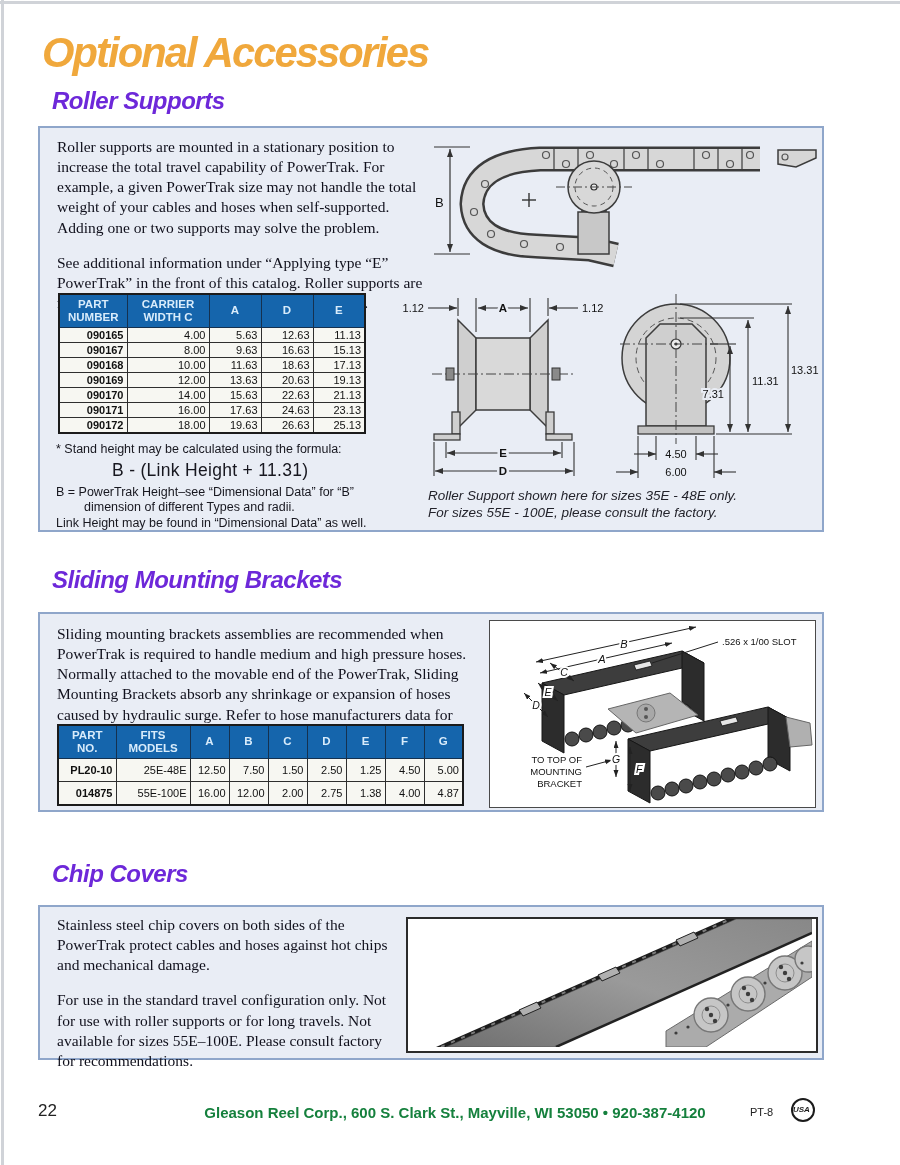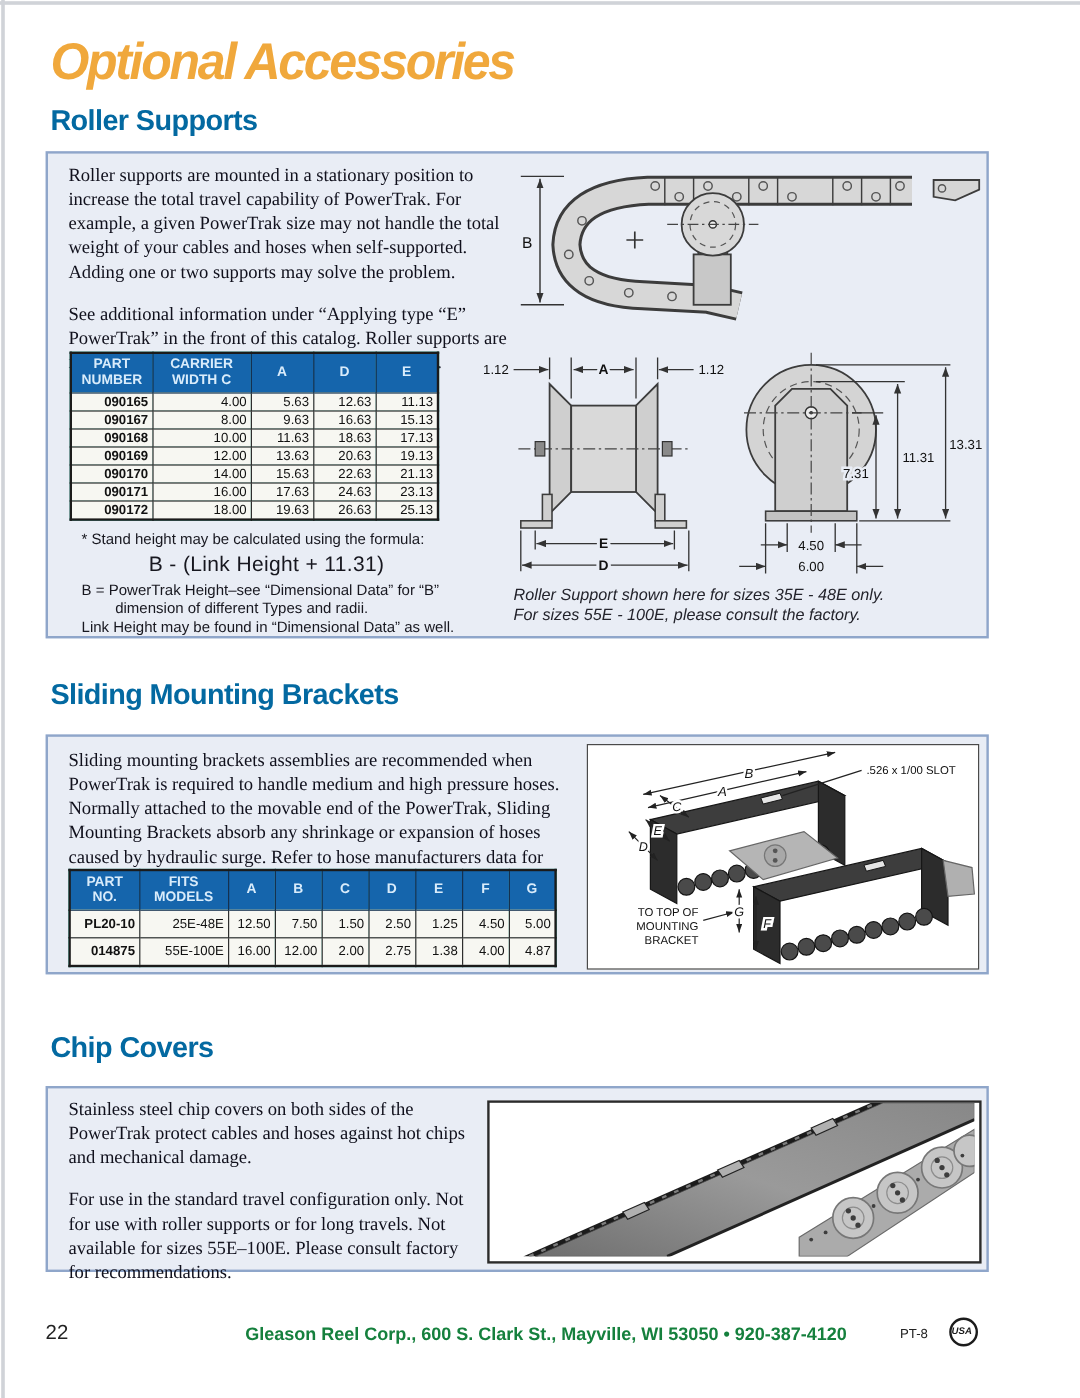--- a/index.html
+++ b/index.html
@@ -3,37 +3,37 @@
 <meta charset="utf-8">
 <style>
   html,body{margin:0;padding:0;background:#ffffff;}
   .page{position:relative;width:900px;height:1165px;background:#fff;overflow:hidden;
         font-family:"Liberation Sans",sans-serif;color:#15151f;}
   .edge-l{position:absolute;left:1px;top:0;width:3px;height:1165px;background:#d0d3d8;}
   .edge-t{position:absolute;left:0;top:1px;width:900px;height:3px;background:#d0d3d8;}
 
   .h1{position:absolute;left:42px;top:28px;font-size:43px;font-weight:bold;font-style:italic;
       color:#F0A83C;letter-spacing:-2px;transform:scaleX(.97);transform-origin:left;white-space:nowrap;}
-  .h2{position:absolute;left:42px;font-size:24px;font-weight:bold;
-      color:#0369a1;letter-spacing:-.5px;white-space:nowrap;}
+  .h2{position:absolute;left:52px;font-size:24px;font-weight:bold;font-style:italic;
+      color:#6d28d9;letter-spacing:-.5px;white-space:nowrap;}
 
   .panel{position:absolute;left:38px;width:786px;background:#E9EDF5;border:2px solid #8FA6CA;box-sizing:border-box;}
   .body-text{position:absolute;font-family:"Liberation Serif",serif;font-size:15.5px;line-height:1.3;color:#10101c;}
   .body-text p{margin:0 0 15px 0;}
 
-  table.dt{position:absolute;border-collapse:collapse;border:2px solid #1b1b1b;background:#5eead4;}
+  table.dt{position:absolute;border-collapse:collapse;border:2px solid #1b1b1b;background:#d946ef;}
   table.dt th{background:#1565AC;color:#D9ECFB;font-weight:bold;font-size:11.5px;line-height:1.12;
               border:1px solid #15314f;padding:3px 2px;text-align:center;}
   table.dt td{border:1px solid #2e2e2e;font-size:11px;text-align:right;background:#F7F7F2;
               padding:0 3px;color:#111;}
   .t1 td{height:14px;}
   .t2 td{height:22px;}
   td.part{font-weight:bold;}
 
-  .notes{position:absolute;left:28px;top:314px;width:365px;font-size:12.5px;color:#17171f;line-height:1.25;}
+  .notes{position:absolute;left:16px;top:314px;width:365px;font-size:12.5px;color:#17171f;line-height:1.25;}
   .notes .formula{font-size:17.5px;margin:2px 0 3px 56px;letter-spacing:.3px;}
   .notes .n3{margin-left:28px;}
 
   .caption{position:absolute;left:388px;top:360px;font-size:13.5px;font-style:italic;color:#23232b;line-height:1.25;}
 
   .photo-box2{position:absolute;left:449px;top:6px;width:325px;height:186px;background:#fff;border:1px solid #4a4a4a;}
   .photo-box3{position:absolute;left:366px;top:10px;width:408px;height:132px;background:#fff;border:2px solid #2b2b2b;}
 
   .dgm1{position:absolute;left:388px;top:6px;}
   .dgm2{position:absolute;left:348px;top:158px;}

